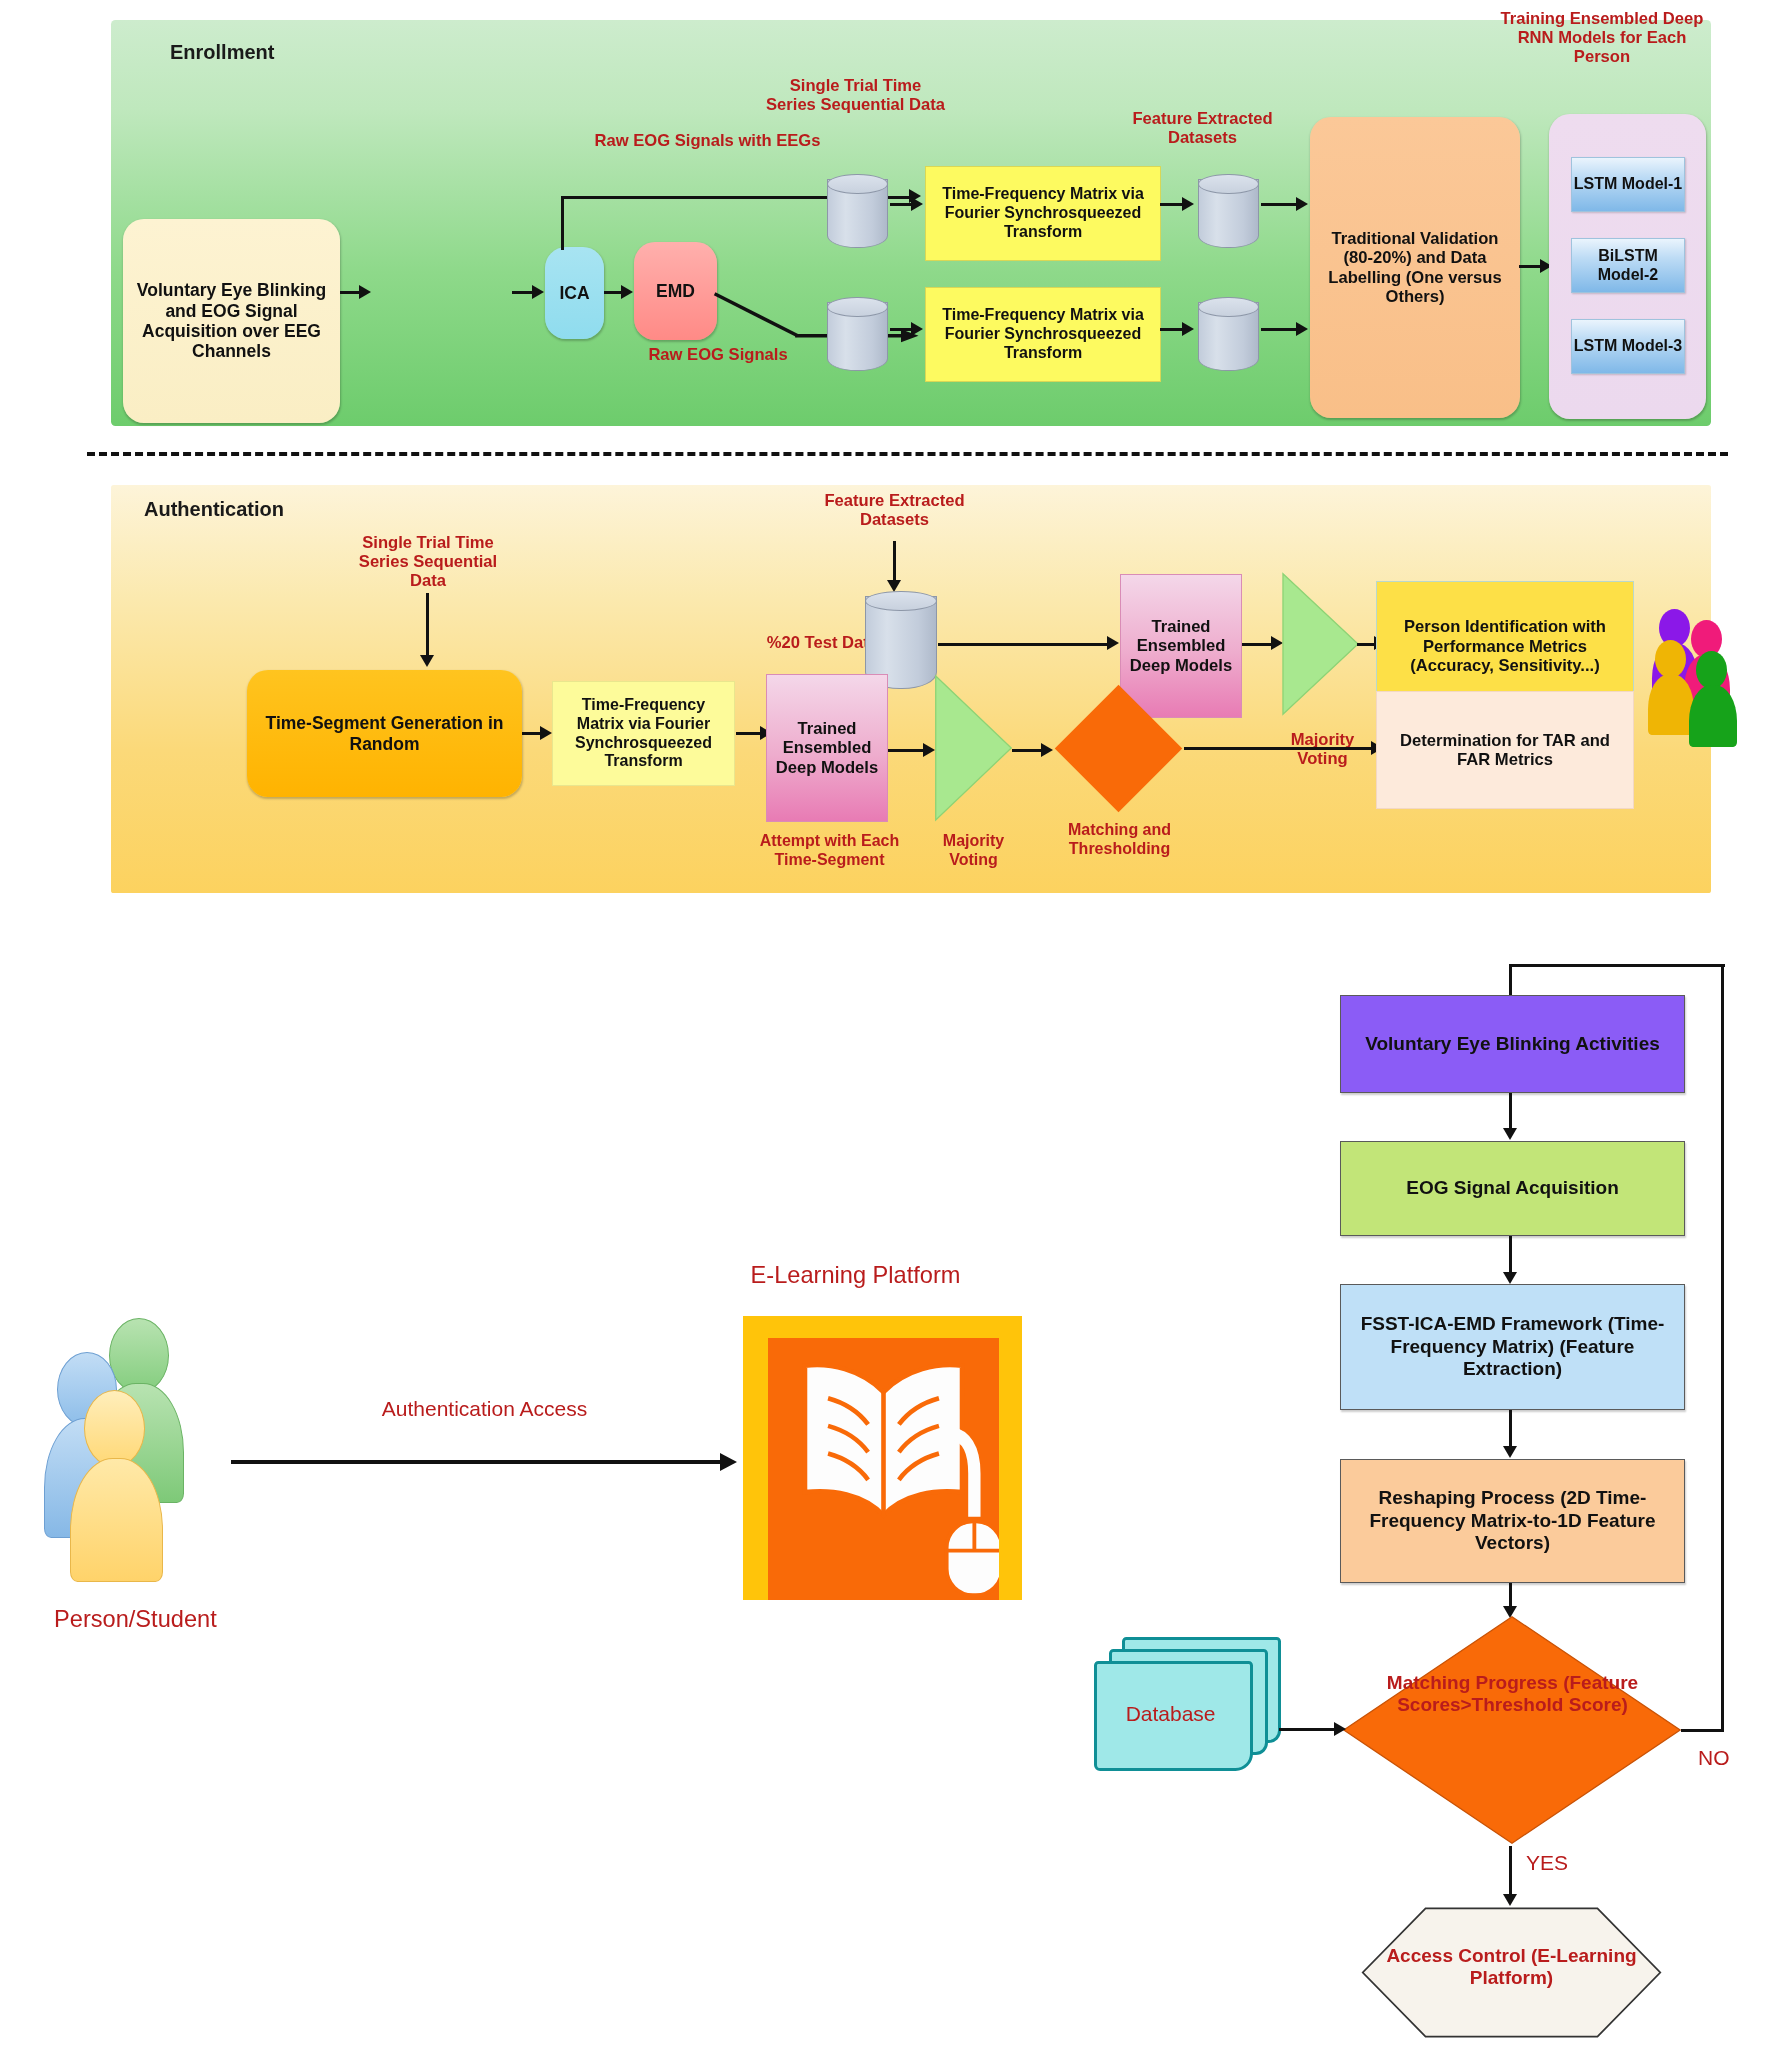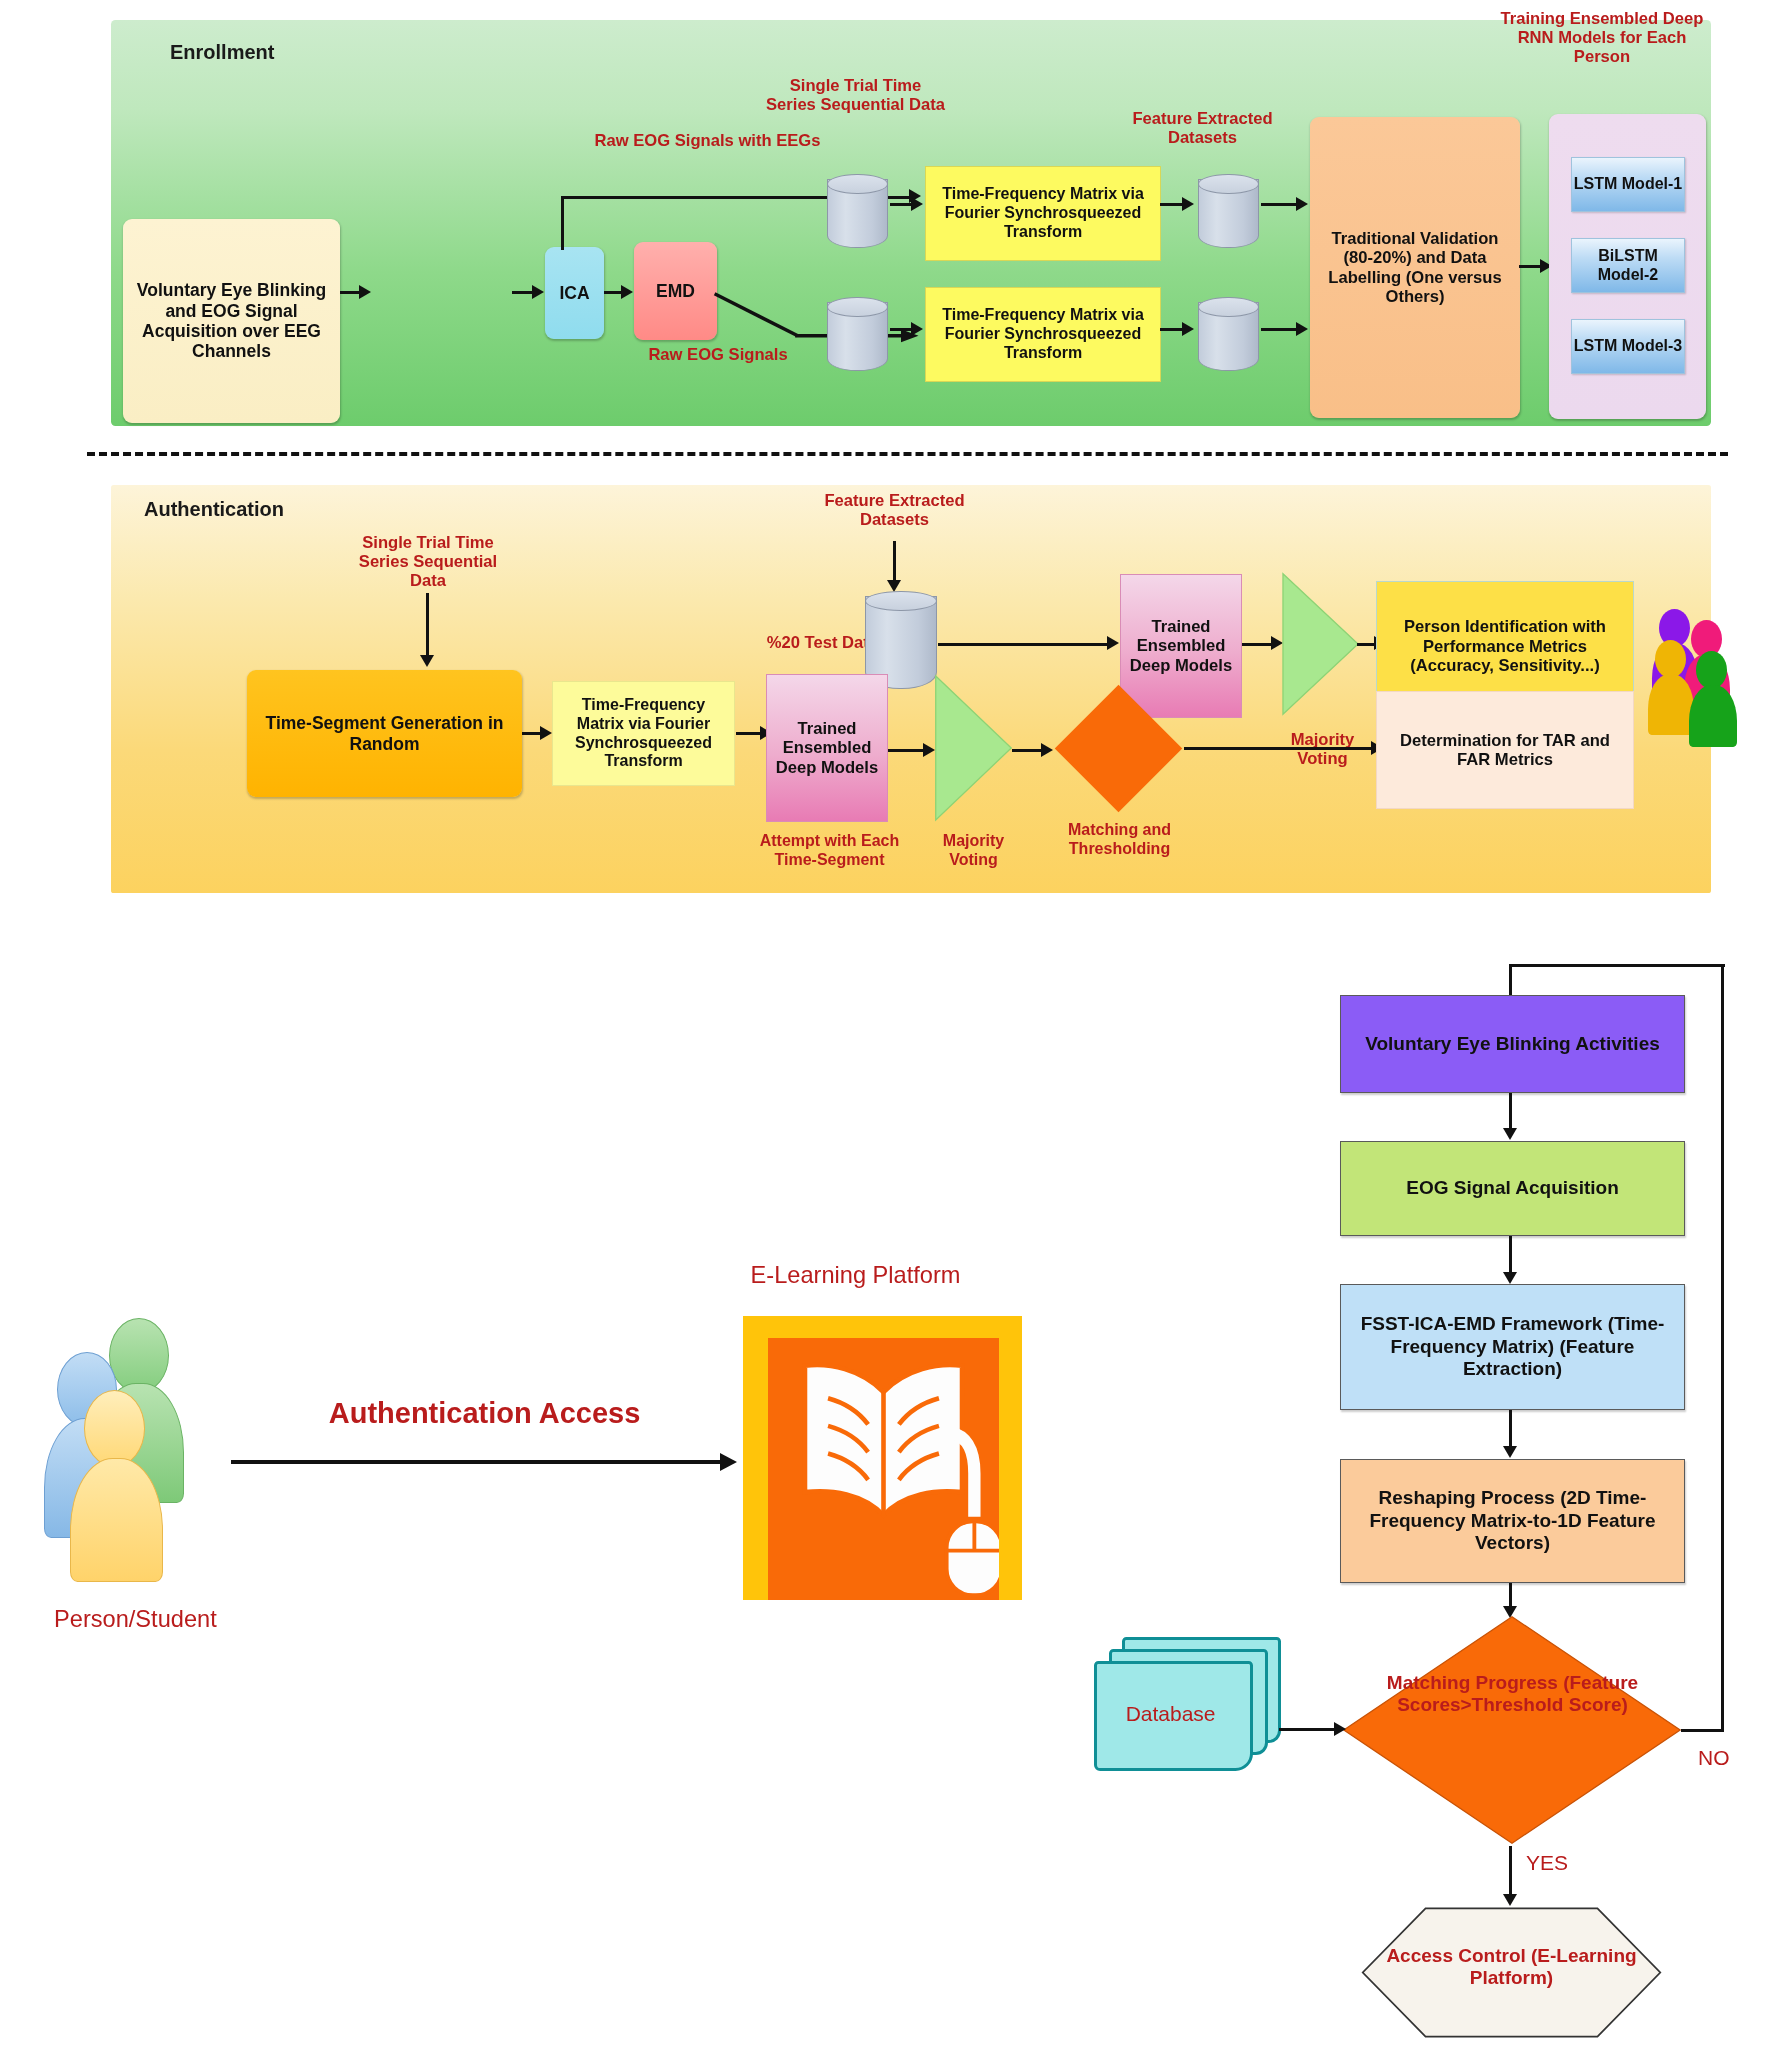--- a/index.html
+++ b/index.html
@@ -24,21 +24,21 @@
     left:87px;top:452px;width:1641px;height:0;
     border-top:4.8px dashed #111;
   }
 
   .panel-title{font-size:20px;font-weight:600;color:#1a1a1a;}
 
   
   .box{position:absolute;box-sizing:border-box;display:flex;align-items:center;justify-content:center;
        text-align:center;line-height:1.17;font-weight:600;color:#111;}
 
-  .rbox{border-radius:9px;box-shadow:0.9px 1.3px 2.2px rgba(0,0,0,.22);}
+  .rbox{border-radius:21px;box-shadow:0.9px 1.3px 2.2px rgba(0,0,0,.22);}
   .sbox{border:0.9px solid #9a9a9a;box-shadow:0.9px 1.3px 1.7px rgba(0,0,0,.18);}
 
   .c-cream{background:linear-gradient(180deg,#fdf3d2,#faeec4);}
   .c-pink {background:linear-gradient(180deg,#f5b4d0,#ef8fba);}
   .c-cyan {background:linear-gradient(180deg,#a8e4f2,#8fdcee);}
   .c-red  {background:linear-gradient(180deg,#ffb0ad,#ff8a86);}
   .c-yellow{background:#fdfa60;border:0.9px solid #d9d755;}
   .c-orange{background:linear-gradient(180deg,#fbc898,#f9bf88);}
   .c-lilac{background:linear-gradient(180deg,#eedcef,#ecd9ee);}
   .c-bluegrad{background:linear-gradient(180deg,#eaf4fd 0%,#bedcf5 35%,#7fb8e8 100%);border:0.4px solid #9fc3dd;}
@@ -253,21 +253,21 @@
   <div class="pp" style="left:52px;top:1318px;width:157px;height:253px;">
     <div class="head" style="left:57px;top:0px;width:58px;height:73px;background:linear-gradient(180deg,#b8e3b1,#84cd7e);border:1.3px solid #6ab364;"></div>
     <div class="body2" style="left:43px;top:65px;width:87px;height:118px;background:linear-gradient(180deg,#b8e3b1,#7ec978);border:1.3px solid #6ab364;"></div>
     <div class="head" style="left:5.2px;top:34px;width:58px;height:73px;background:linear-gradient(180deg,#c2ddf5,#8dbde9);border:1.3px solid #6d9fd2;"></div>
     <div class="body2" style="left:-7.9px;top:100px;width:87px;height:118px;background:linear-gradient(180deg,#c2ddf5,#86b8e6);border:1.3px solid #6d9fd2;"></div>
     <div class="head" style="left:32px;top:72px;width:59px;height:75px;background:linear-gradient(180deg,#ffeebb,#ffd875);border:1.3px solid #e9b74a;"></div>
     <div class="body2" style="left:17.5px;top:140px;width:91px;height:122px;background:linear-gradient(180deg,#ffe9a8,#ffd36a);border:1.3px solid #e9b74a;"></div>
   </div>
   <div class="lbl" style="left:4.4px;top:1606px;width:262px;font-size:23.6px;font-weight:400;">Person/Student</div>
 
-  <div class="lbl" style="left:301px;top:1397px;width:367px;font-size:29px;font-weight:700;">Authentication Access</div>
+  <div class="lbl" style="left:301px;top:1397px;width:367px;font-size:21px;font-weight:400;">Authentication Access</div>
   <div class="hline" style="left:231px;top:1460px;width:495px;height:3.5px;"></div>
   <div class="ah-r" style="left:720px;top:1453px;border-top-width:9.6px;border-bottom-width:9.6px;border-left-width:17.5px;"></div>
 
   <div class="lbl" style="left:681px;top:1262px;width:349px;font-size:23.6px;font-weight:400;">E-Learning Platform</div>
   <div class="elp-outer" style="left:743px;top:1316px;width:279px;height:284px;"></div>
   <div class="elp-inner" style="left:768px;top:1338px;width:231px;height:262px;">
     <svg viewBox="0 0 300 340" width="231" height="262">
       <path d="M150 70 C120 40 80 32 48 36 L48 200 C82 196 124 202 150 230 C176 202 218 196 252 200 L252 36 C220 32 180 40 150 70 Z" fill="#fdfdfd" stroke="#f96a08" stroke-width="6"></path>
       <path d="M150 70 L150 230" stroke="#f96a08" stroke-width="6" fill="none"></path>
       <path d="M78 78 C100 84 118 96 130 112" stroke="#f96a08" stroke-width="6" fill="none"></path>

